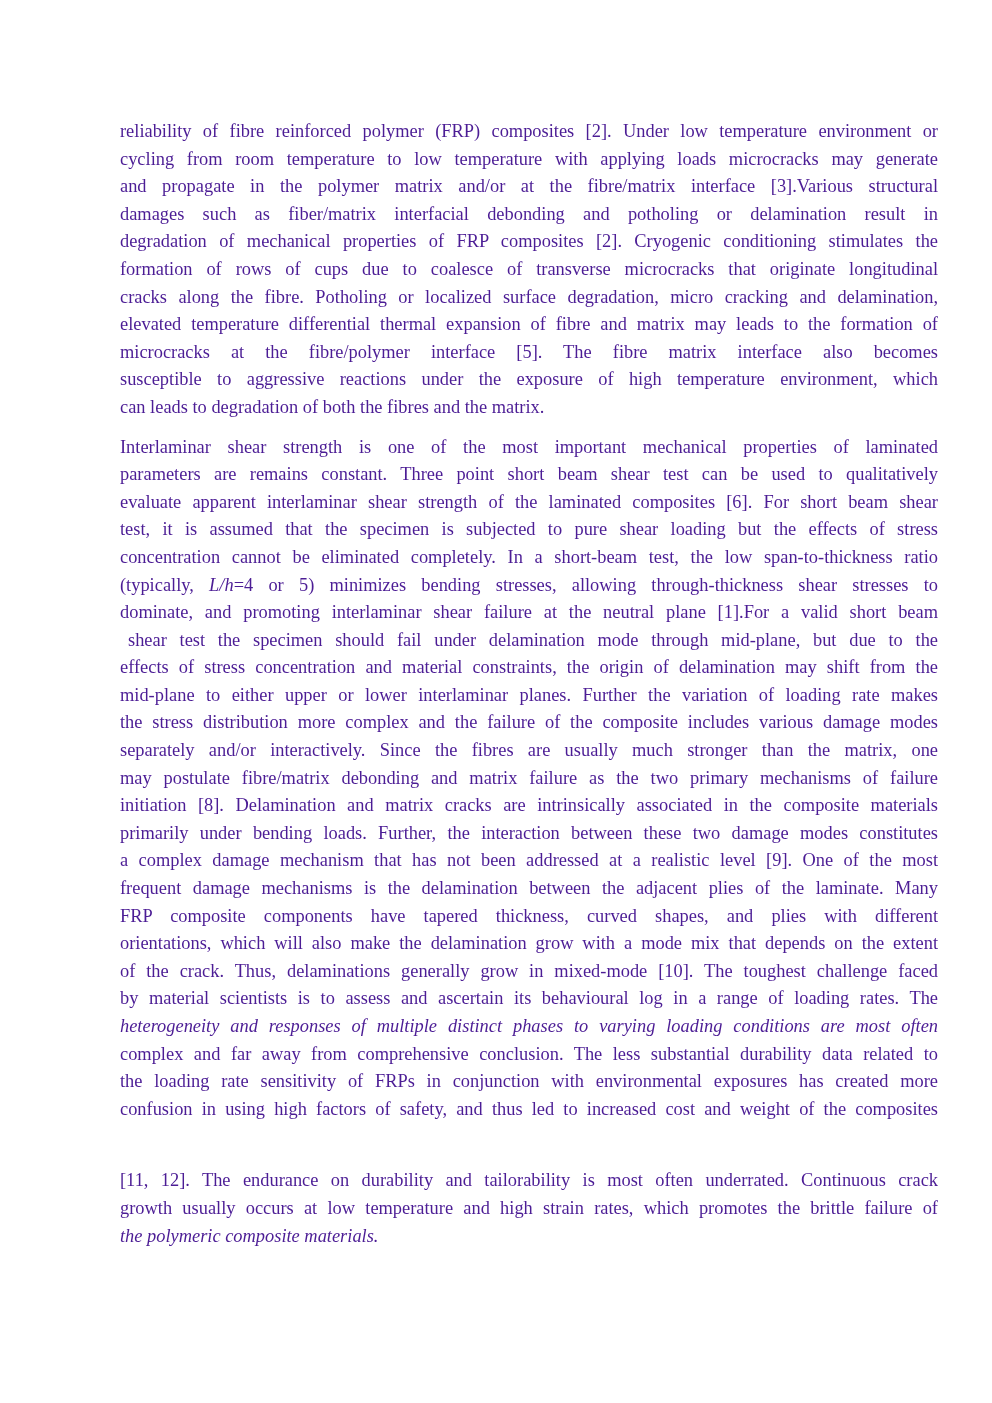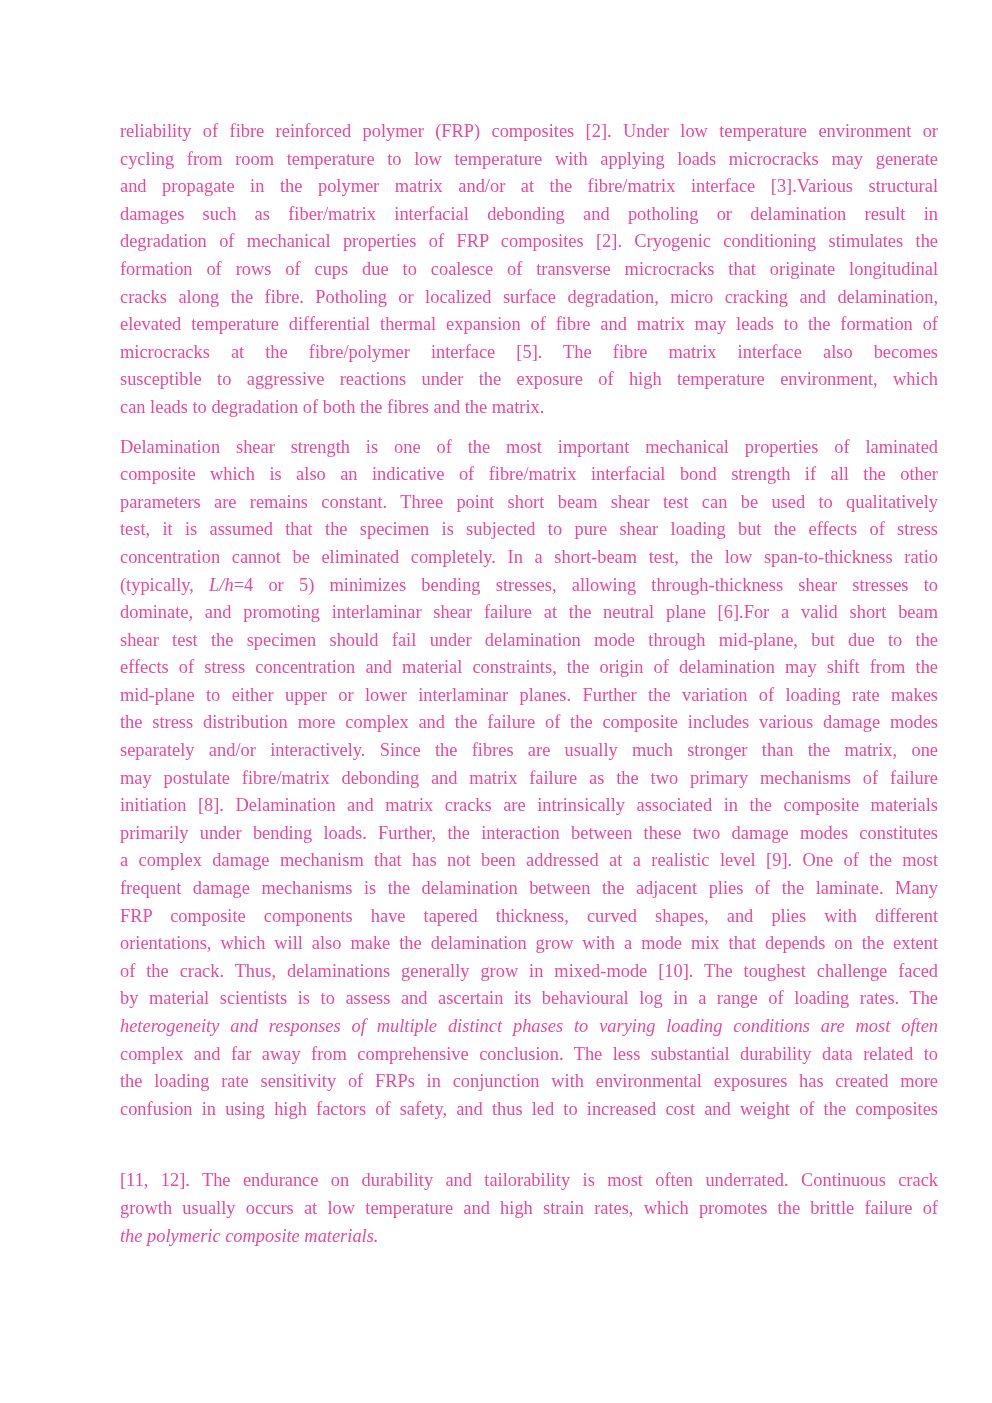--- a/index.html
+++ b/index.html
@@ -1,17 +1,17 @@
 <!DOCTYPE html>
 <html><head>
 <meta charset="utf-8">
 <style>
   html, body { margin: 0; padding: 0; background: #ffffff; }
   body { width: 992px; height: 1403px; position: relative; overflow: hidden; }
-  .page { position: absolute; left: 120px; top: 118px; width: 818px; color: #ec4899;
+  .page { position: absolute; left: 120px; top: 118px; width: 818px; color: #4c1d95;
           font-family: "Liberation Serif", serif; font-size: 18.4px; }
   .para { margin: 0; }
   .para + .para { margin-top: 12px; }
   .line { display: block; height: 27.6px; line-height: 27.6px; white-space: nowrap;
           text-align: justify; text-align-last: justify; }
   .line.last { text-align-last: left; }
   em { }
 </style>
 </head>
 <body>
@@ -24,28 +24,28 @@
       <div class="line" style="white-space: nowrap;">damages such as fiber/matrix interfacial debonding and potholing or delamination result in</div>
       <div class="line" style="white-space: nowrap;">degradation of mechanical properties of FRP composites [2]. Cryogenic conditioning stimulates the</div>
       <div class="line" style="white-space: nowrap;">formation of rows of cups due to coalesce of transverse microcracks that originate longitudinal</div>
       <div class="line" style="white-space: nowrap;">cracks along the fibre. Potholing or localized surface degradation, micro cracking and delamination,</div>
       <div class="line" style="white-space: nowrap;">elevated temperature differential thermal expansion of fibre and matrix may leads to the formation of</div>
       <div class="line" style="white-space: nowrap;">microcracks at the fibre/polymer interface [5]. The  fibre  matrix  interface also  becomes</div>
       <div class="line" style="white-space: nowrap;">susceptible  to  aggressive  reactions under the exposure of high temperature environment,  which</div>
       <div class="line last" style="white-space: nowrap;">can leads to degradation of both the fibres and the matrix.</div>
     </div>
   <div class="para" id="p1">
-      <div class="line" style="white-space: nowrap;">Delamination shear strength is one of the most important mechanical properties of laminated</div>
-      <div class="line" style="white-space: nowrap;">composite which is also an indicative of fibre/matrix interfacial bond strength if all the other</div>
+      <div class="line" style="white-space: nowrap;">Interlaminar shear strength is one of the most important mechanical properties of laminated</div>
       <div class="line" style="white-space: nowrap;">parameters are remains constant. Three point short beam shear test can be used to qualitatively</div>
+      <div class="line" style="white-space: nowrap;">evaluate apparent interlaminar shear strength of the laminated composites [6]. For short beam shear</div>
       <div class="line" style="white-space: nowrap;">test, it is assumed that the specimen is subjected to pure shear loading but the effects of stress</div>
       <div class="line" style="white-space: nowrap;">concentration cannot be eliminated completely. In a short-beam test, the low span-to-thickness ratio</div>
       <div class="line" style="white-space: nowrap;">(typically, <em>L/h</em>=4 or 5) minimizes bending stresses, allowing through-thickness shear stresses to</div>
-      <div class="line" style="white-space: nowrap;">dominate, and promoting interlaminar shear failure at the neutral plane [6].For a valid short beam</div>
-      <div class="line" style="white-space: nowrap;">shear test the specimen should fail under delamination mode through mid-plane, but due to the</div>
+      <div class="line" style="white-space: nowrap;">dominate, and promoting interlaminar shear failure at the neutral plane [1].For a valid short beam</div>
+      <div class="line" style="white-space: nowrap; margin-left: 8px;">shear test the specimen should fail under delamination mode through mid-plane, but due to the</div>
       <div class="line" style="white-space: nowrap;">effects of stress concentration and material constraints, the origin of delamination may shift from the</div>
       <div class="line" style="white-space: nowrap;">mid-plane to either upper or lower interlaminar planes. Further the variation of loading rate makes</div>
       <div class="line" style="white-space: nowrap;">the stress distribution more complex and the failure of the composite includes various damage modes</div>
       <div class="line" style="white-space: nowrap;">separately and/or interactively. Since the fibres are usually much stronger than the matrix, one</div>
       <div class="line" style="white-space: nowrap;">may postulate fibre/matrix debonding and matrix failure as the two primary mechanisms of failure</div>
       <div class="line" style="white-space: nowrap;">initiation [8]. Delamination and matrix cracks are intrinsically associated in the composite materials</div>
       <div class="line" style="white-space: nowrap;">primarily under bending loads. Further, the interaction between these two damage modes constitutes</div>
       <div class="line" style="white-space: nowrap;">a complex damage mechanism that has not been addressed at a realistic level [9]. One of the most</div>
       <div class="line" style="white-space: nowrap;">frequent damage mechanisms is the delamination between the adjacent plies of the laminate. Many</div>
       <div class="line" style="white-space: nowrap;">FRP composite components have tapered thickness, curved shapes, and plies with different</div>

